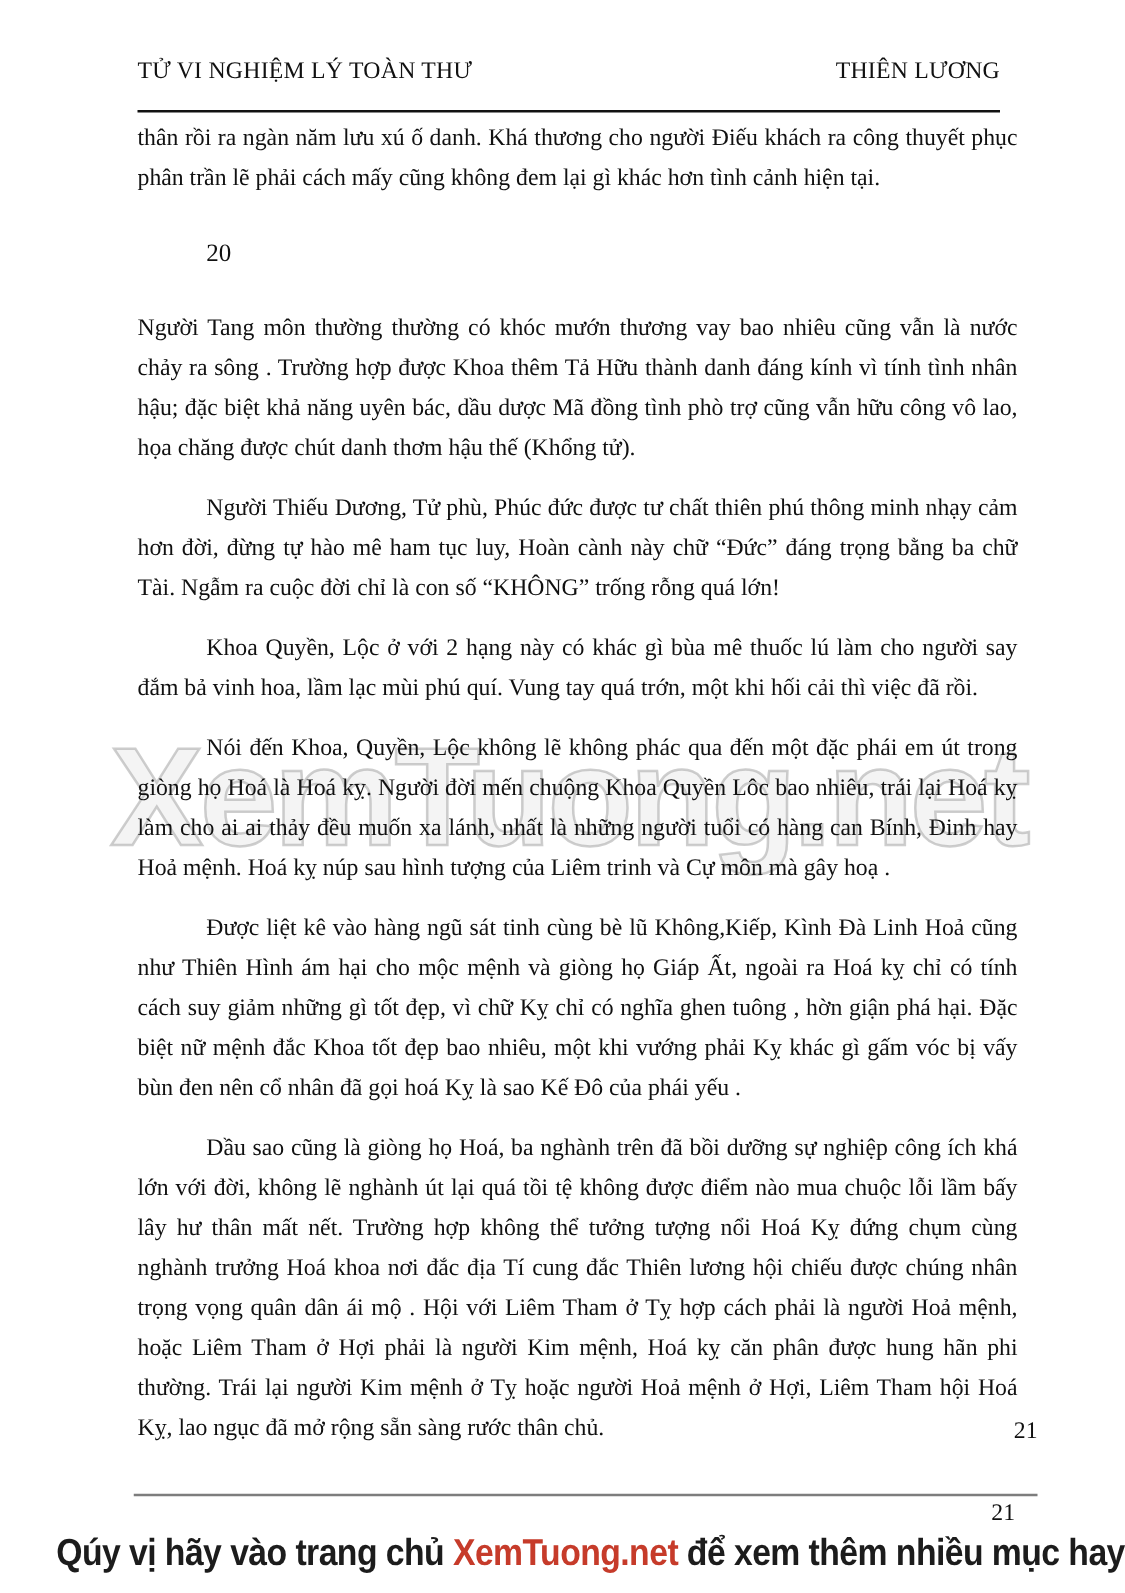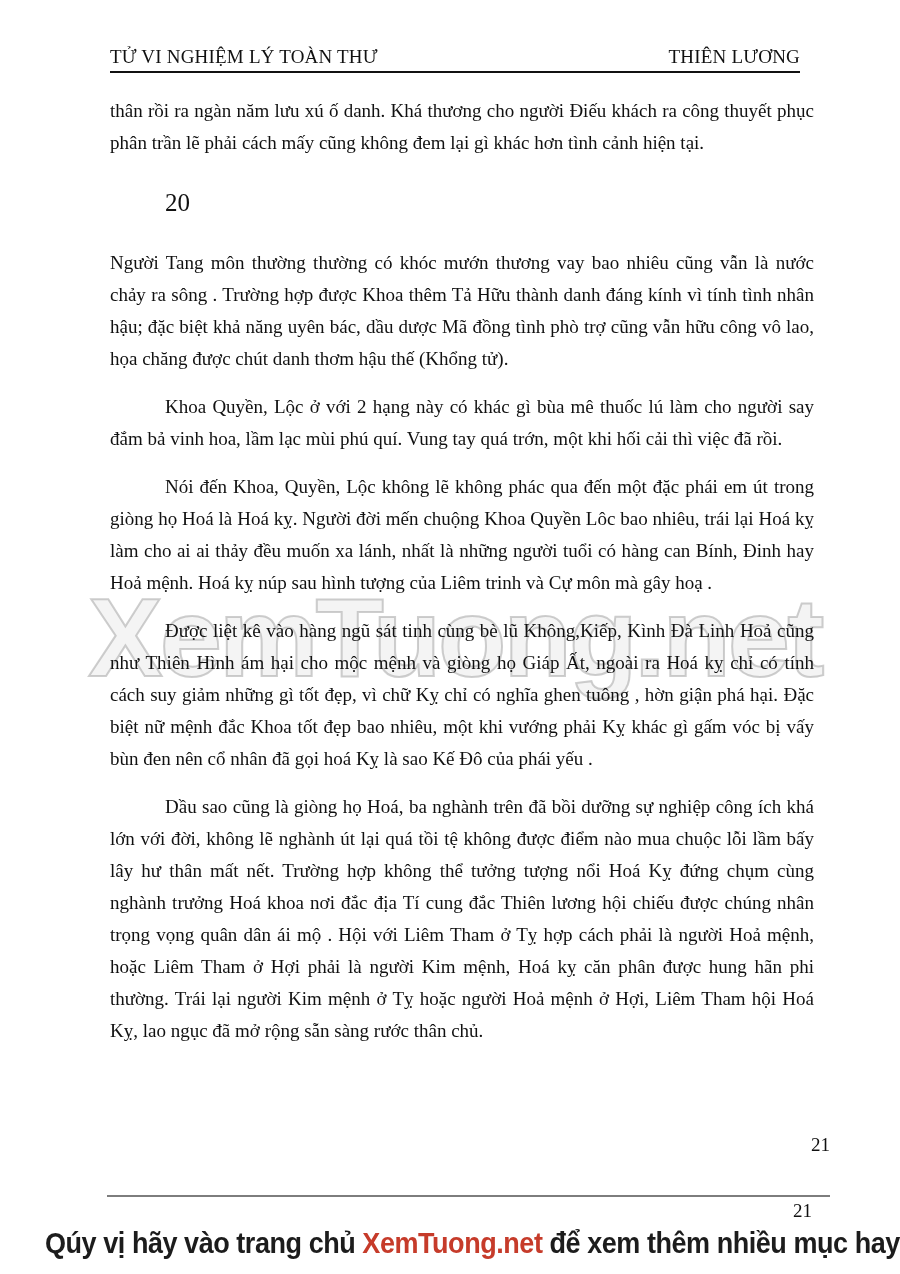--- a/index.html
+++ b/index.html
@@ -16,21 +16,21 @@
   
   .header {
     position: absolute;
     left: 110px;
     top: 46px;
     width: 690px;
     display: flex;
     justify-content: space-between;
     align-items: flex-end;
     border-bottom: 2px solid #111111;
-    padding-bottom: 3px;
+    padding-bottom: 20px;
     font-size: 19px;
     letter-spacing: 0.2px;
     white-space: nowrap;
   }
   
   .watermark {
     position: absolute;
     left: 88px;
     top: 568px;
     width: 730px;
@@ -55,21 +55,21 @@
     z-index: 1;
     font-size: 19px;
     line-height: 32px;
     text-align: justify;
   }
   .content p { margin: 0 16px 16px 0; }
   .content p.indent { text-indent: 55px; }
   .content p.section-number {
     margin: 28px 0 28px 55px;
     text-align: left;
-    font-size: 25px;
+    font-size: 20px;
   }
   .page-number-inline {
     position: absolute;
     right: 70px;
     top: 1134px;
     z-index: 1;
     font-size: 19px;
   }
   .footer-rule {
     position: absolute;
@@ -110,20 +110,21 @@
 
   <div class="header">
     <span>TỬ VI NGHIỆM LÝ TOÀN THƯ</span>
     <span>THIÊN LƯƠNG</span>
   </div>
 
   <div class="content">
       <p class="plain">thân rồi ra ngàn năm lưu xú ố danh. Khá thương cho người Điếu khách ra công thuyết phục phân trần lẽ phải cách mấy cũng không đem lại gì khác hơn tình cảnh hiện tại.</p>
       <p class="section-number">20</p>
       <p class="plain">Người Tang môn thường thường có khóc mướn thương vay bao nhiêu cũng vẫn là nước chảy ra sông . Trường hợp được Khoa thêm Tả Hữu thành danh đáng kính vì tính tình nhân hậu; đặc biệt khả năng uyên bác, dầu dược Mã đồng tình phò trợ cũng vẫn hữu công vô lao, họa chăng được chút danh thơm hậu thế (Khổng tử).</p>
+      <p class="indent">Người Thiếu Dương, Tử phù, Phúc đức được tư chất thiên phú thông minh nhạy cảm hơn đời, đừng tự hào mê ham tục luy, Hoàn cành này chữ “Đức” đáng trọng bằng ba chữ Tài. Ngẫm ra cuộc đời chỉ là con số “KHÔNG” trống rỗng quá lớn!</p>
       <p class="indent">Khoa Quyền, Lộc ở với 2 hạng này có khác gì bùa mê thuốc lú làm cho người say đắm bả vinh hoa, lầm lạc mùi phú quí. Vung tay quá trớn, một khi hối cải thì việc đã rồi.</p>
       <p class="indent">Nói đến Khoa, Quyền, Lộc không lẽ không phác qua đến một đặc phái em út trong giòng họ Hoá là Hoá kỵ. Người đời mến chuộng Khoa Quyền Lôc bao nhiêu, trái lại Hoá kỵ làm cho ai ai thảy đều muốn xa lánh, nhất là những người tuổi có hàng can Bính, Đinh hay Hoả mệnh. Hoá kỵ núp sau hình tượng của Liêm trinh và Cự môn mà gây hoạ .</p>
       <p class="indent">Được liệt kê vào hàng ngũ sát tinh cùng bè lũ Không,Kiếp, Kình Đà Linh Hoả cũng như Thiên Hình ám hại cho mộc mệnh và giòng họ Giáp Ất, ngoài ra Hoá kỵ chỉ có tính cách suy giảm những gì tốt đẹp, vì chữ Kỵ chỉ có nghĩa ghen tuông , hờn giận phá hại. Đặc biệt nữ mệnh đắc Khoa tốt đẹp bao nhiêu, một khi vướng phải Kỵ khác gì gấm vóc bị vấy bùn đen nên cổ nhân đã gọi hoá Kỵ là sao Kế Đô của phái yếu .</p>
       <p class="indent">Dầu sao cũng là giòng họ Hoá, ba nghành trên đã bồi dưỡng sự nghiệp công ích khá lớn  với đời, không lẽ nghành út lại quá tồi tệ không được điểm nào mua chuộc lỗi lầm bấy lây hư thân mất nết. Trường hợp không thể tưởng tượng nổi Hoá Kỵ đứng chụm cùng nghành trưởng Hoá khoa nơi đắc địa Tí cung đắc Thiên lương hội chiếu được chúng nhân trọng vọng quân dân ái mộ . Hội với Liêm Tham ở Tỵ hợp cách phải là người Hoả mệnh, hoặc Liêm Tham ở Hợi phải là người Kim mệnh, Hoá kỵ căn phân được hung hãn phi thường. Trái lại người Kim mệnh ở Tỵ hoặc người Hoả mệnh ở Hợi, Liêm Tham hội Hoá Kỵ, lao ngục đã mở rộng sẵn sàng rước thân chủ.</p>
     </div>
 
   <div class="page-number-inline">21</div>
 
   <div class="footer-rule"></div>
 

